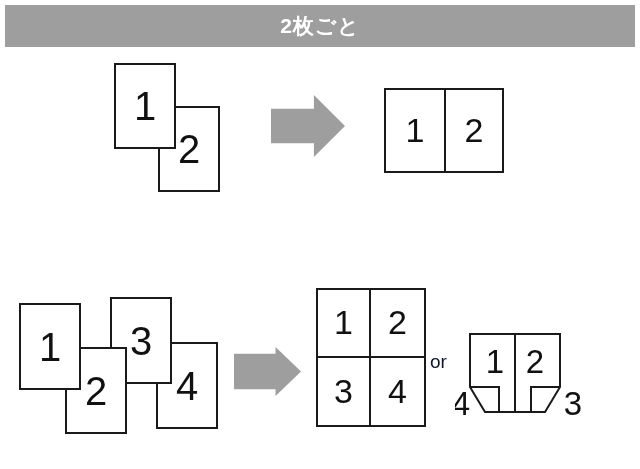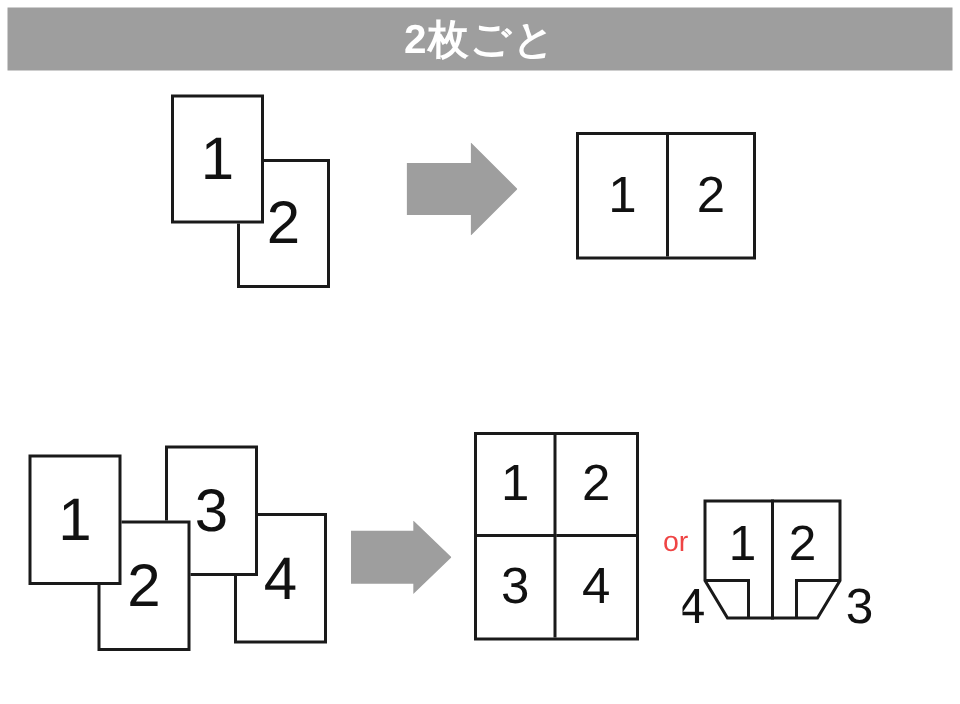--- a/index.html
+++ b/index.html
@@ -26,21 +26,21 @@
   .section-bar {
     position: absolute;
     left: 5px;
     width: 630px;
     height: 42px;
     background: #9e9e9e;
     color: #ffffff;
     display: flex;
     align-items: center;
     justify-content: center;
-    font-size: 27px;
+    font-size: 21px;
     font-weight: bold;
     letter-spacing: 1px;
     box-sizing: border-box;
   }
   #bar-top    { top: 5px; }
   #bar-bottom { top: 228px; }
 
   
   .card {
     position: absolute;
@@ -127,23 +127,23 @@
     color: #111111;
     box-sizing: border-box;
   }
   #s2-result .cell:nth-child(1) { border-right: 2px solid #1a1a1a; border-bottom: 2px solid #1a1a1a; }
   #s2-result .cell:nth-child(2) { border-bottom: 2px solid #1a1a1a; }
   #s2-result .cell:nth-child(3) { border-right: 2px solid #1a1a1a; }
 
   
   #or-label {
     position: absolute;
-    left: 442px; top: 351px;
+    left: 430px; top: 351px;
     font-size: 19px;
-    color: #ef4444;
+    color: #0f172a;
     font-family: "Liberation Sans", sans-serif;
   }
 
   
   #folded {
     position: absolute;
     left: 455px; top: 325px;
     width: 135px; height: 110px;
   }
   #folded svg { display: block; }

